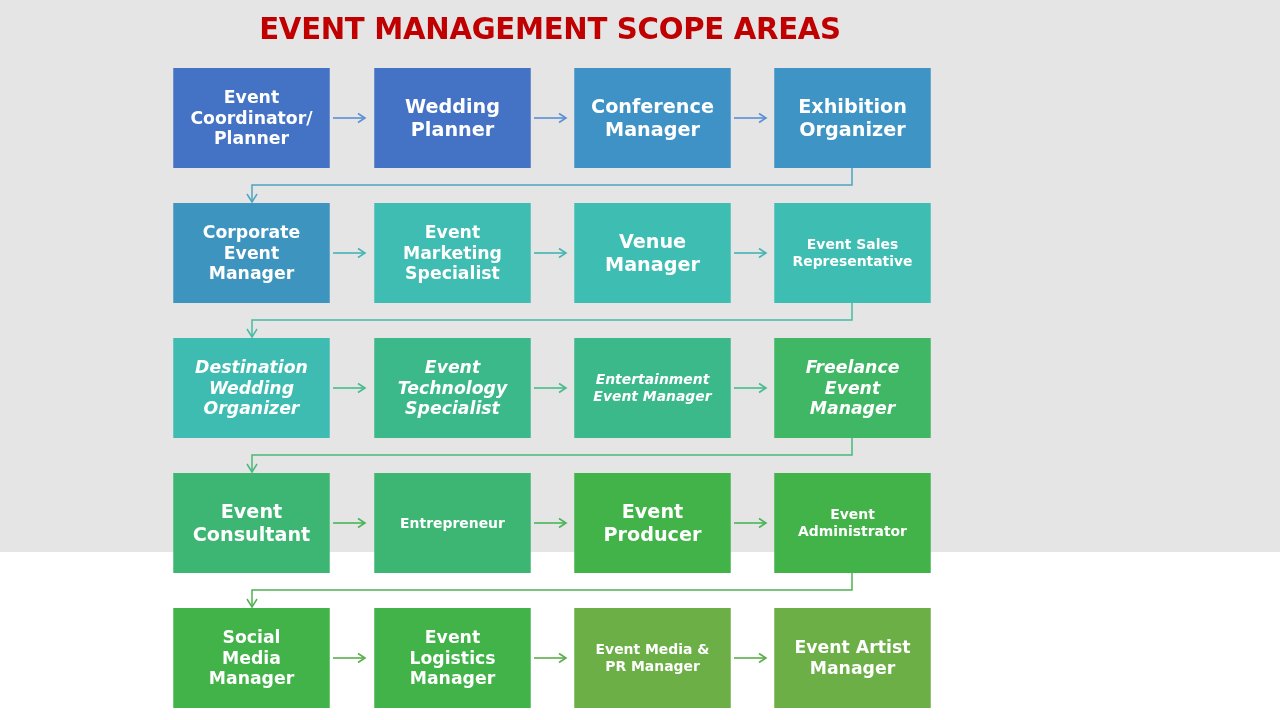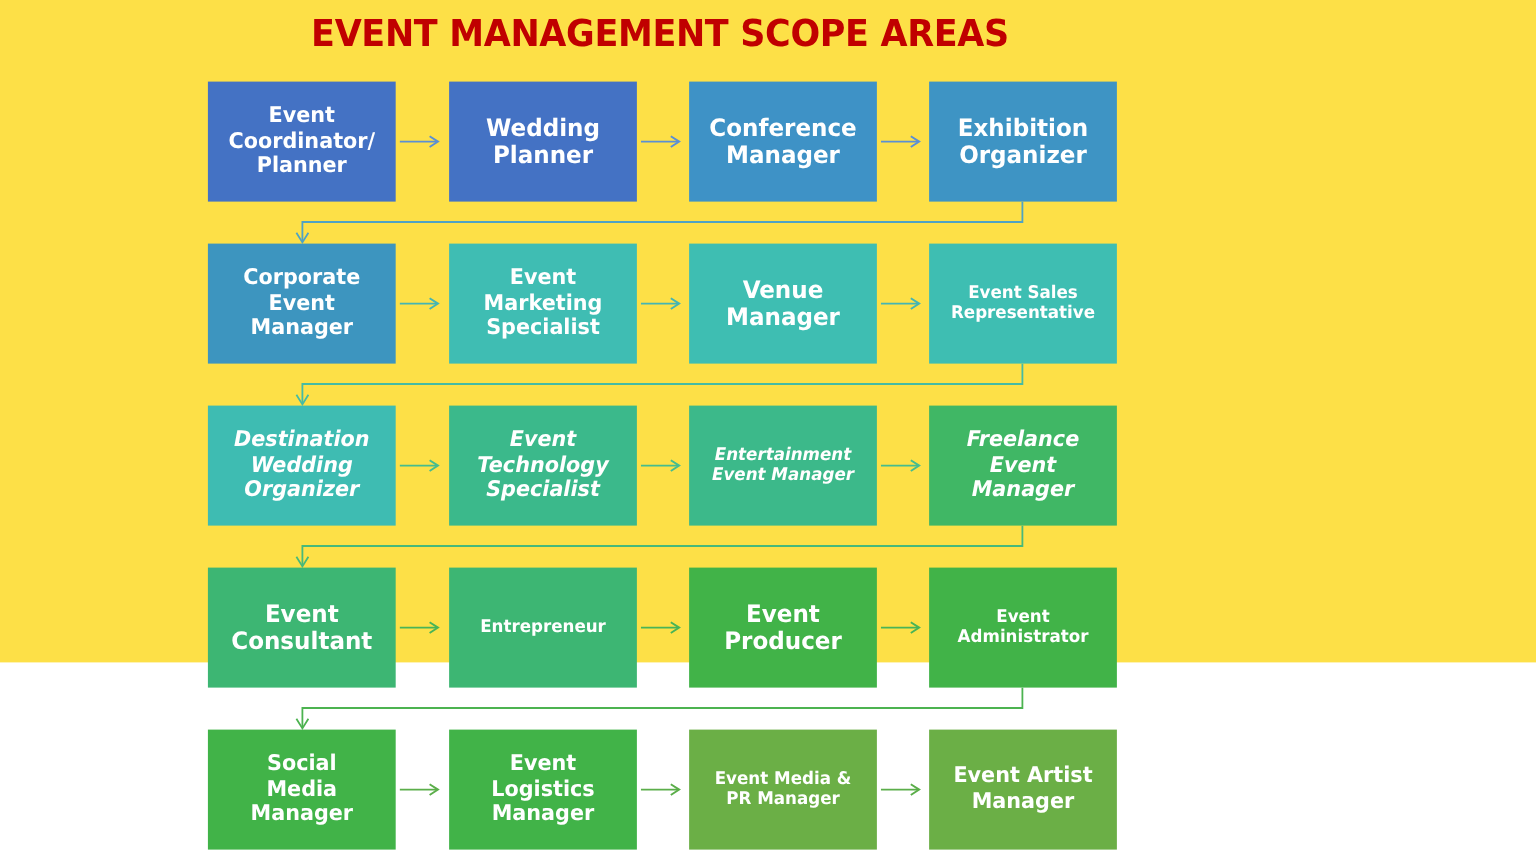--- a/index.html
+++ b/index.html
@@ -10,21 +10,21 @@
   body {
     width: 1280px;
     height: 720px;
     overflow: hidden;
     font-family: "DejaVu Sans", "Liberation Sans", sans-serif;
   }
   #canvas {
     position: relative;
     width: 1280px;
     height: 552px;
-    background: #fde047;
+    background: #e5e5e5;
   }
   #diagram-title {
     position: absolute;
     left: 0;
     top: 10px;
     width: 1100px;
     text-align: center;
     font-family: "DejaVu Sans", "Liberation Sans", sans-serif;
     font-weight: bold;
     font-size: 31px;

